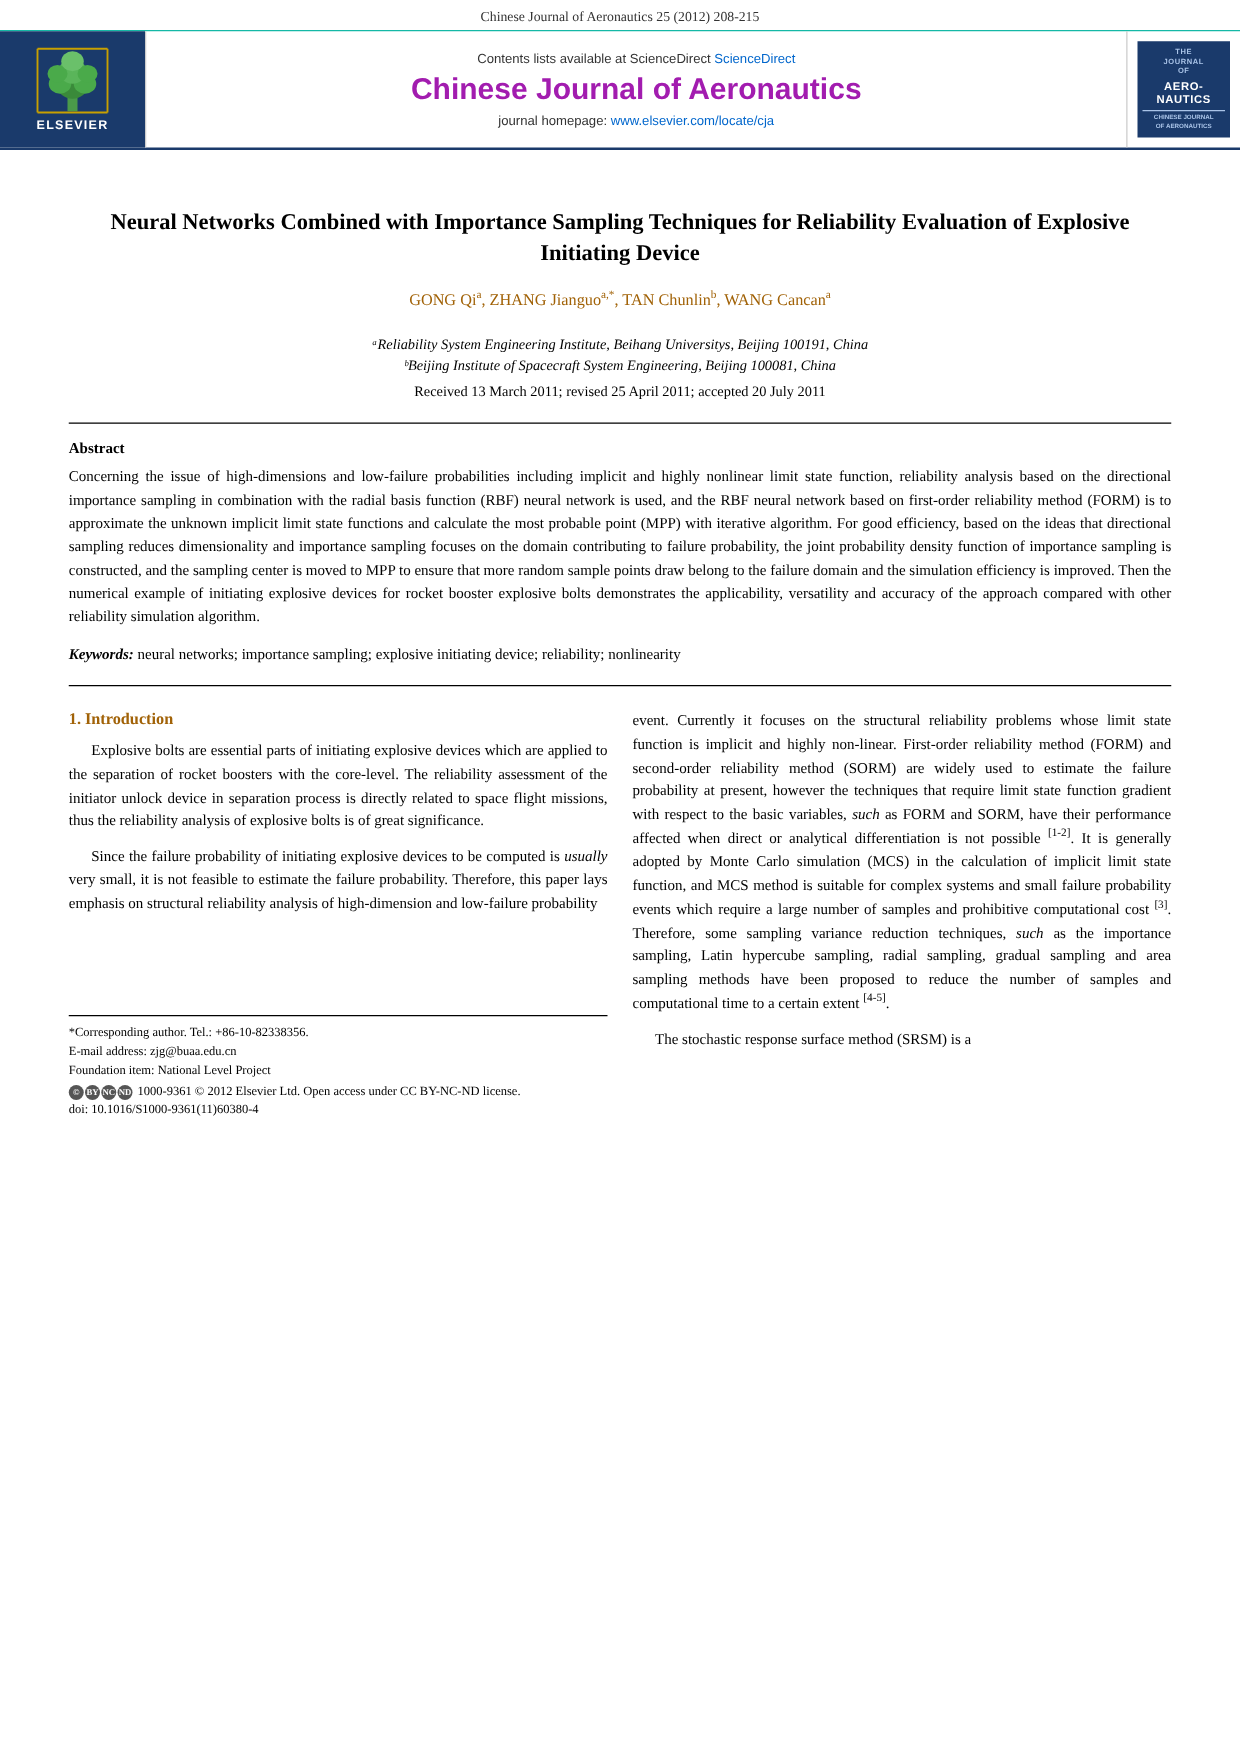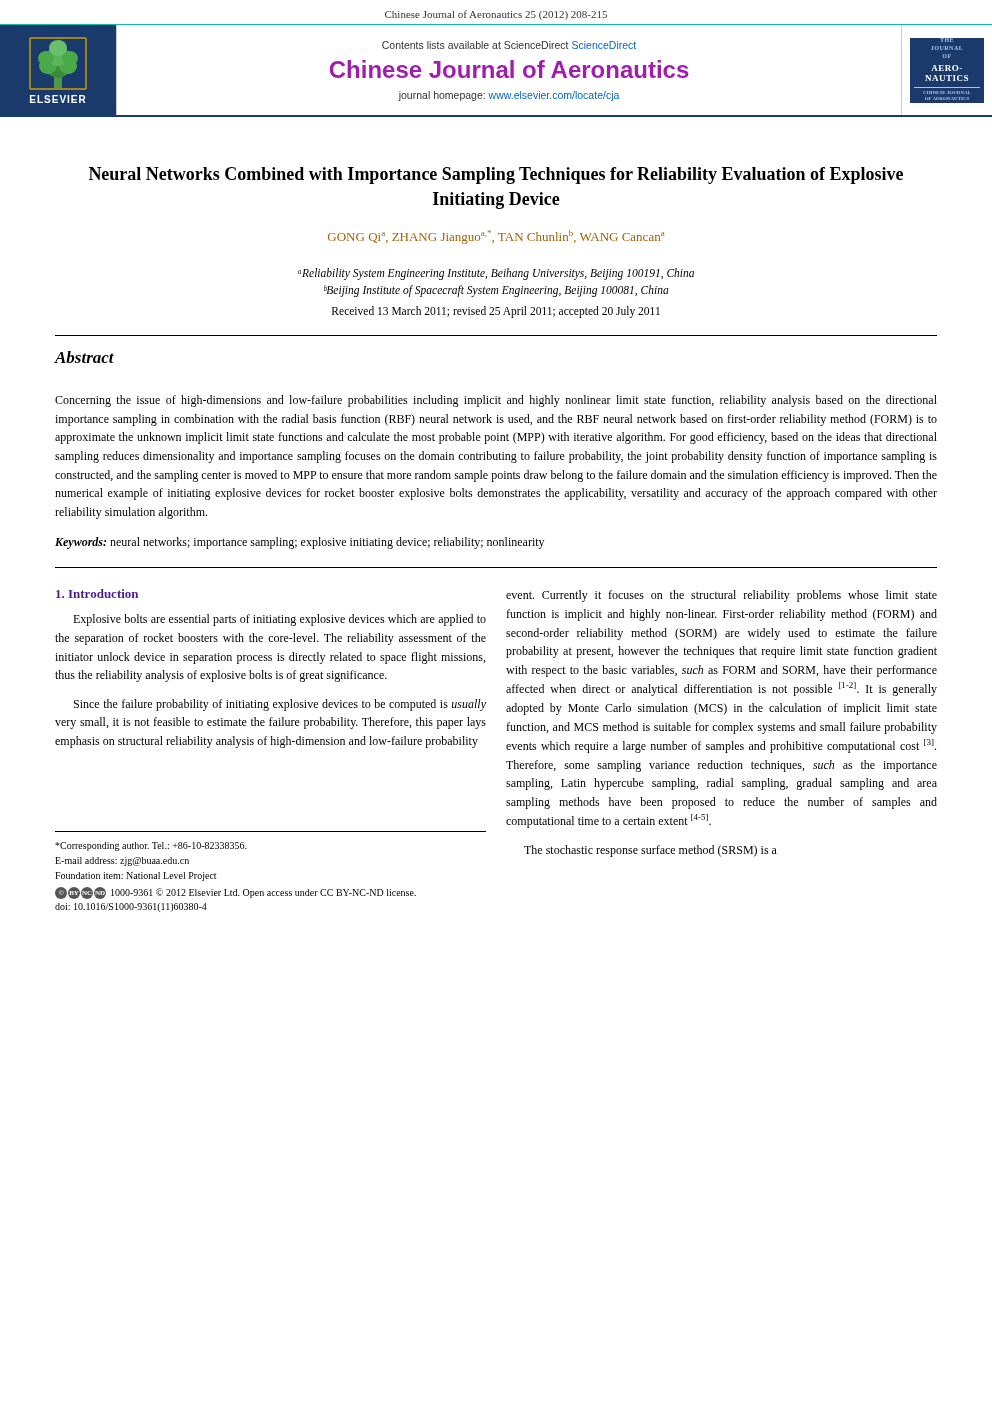--- a/index.html
+++ b/index.html
@@ -115,29 +115,29 @@
       width: 90px;
       display: flex;
       align-items: center;
       justify-content: center;
       padding: 8px;
       flex-shrink: 0;
     }
 
     .journal-logo-box {
       width: 75px;
-      height: 65px;
+      height: 77px;
       background: #1a3a6b;
       display: flex;
       flex-direction: column;
       align-items: center;
       justify-content: center;
       color: #fff;
       font-size: 7px;
-      font-family: Liberation Serif, serif;
+      font-family: Liberation Sans, sans-serif;
       font-weight: bold;
       text-align: center;
       padding: 4px;
       position: relative;
     }
 
     .logo-journal-text {
       font-size: 6px;
       letter-spacing: 0.5px;
       color: #aac4e8;
@@ -195,25 +195,24 @@
       border: none;
       border-top: 1px solid #000;
       margin: 10px 0;
     }
 
     .abstract-section {
       margin: 12px 0;
     }
 
     .abstract-title {
-      font-size: 17px;
-      font-weight: bold;
-      color: #000;
-      margin-bottom: 23px;
-      font-style: italic;
+      font-size: 12px;
+      font-weight: bold;
+      color: #000;
+      margin-bottom: 6px;
     }
 
     .abstract-text {
       font-size: 12px;
       line-height: 1.55;
       text-align: justify;
       color: #000;
     }
 
     .keywords-line {
@@ -241,21 +240,21 @@
     }
 
     .col-right {
       flex: 1;
       min-width: 0;
     }
 
     .section-heading {
       font-size: 13px;
       font-weight: bold;
-      color: #4c1d95;
+      color: #a16207;
       margin-bottom: 8px;
     }
 
     .body-text {
       font-size: 12px;
       line-height: 1.55;
       text-align: justify;
       color: #000;
       margin-bottom: 10px;
     }

